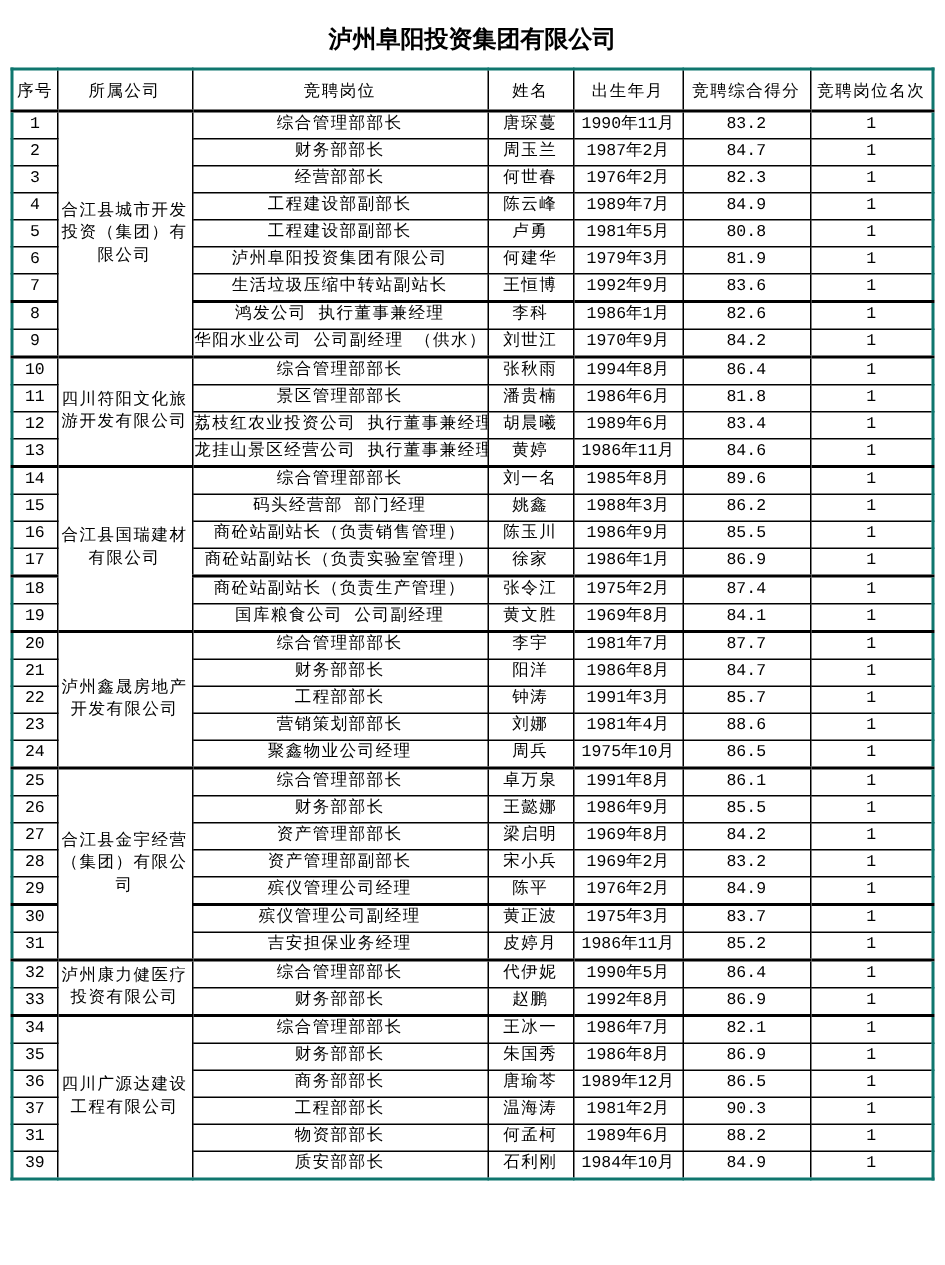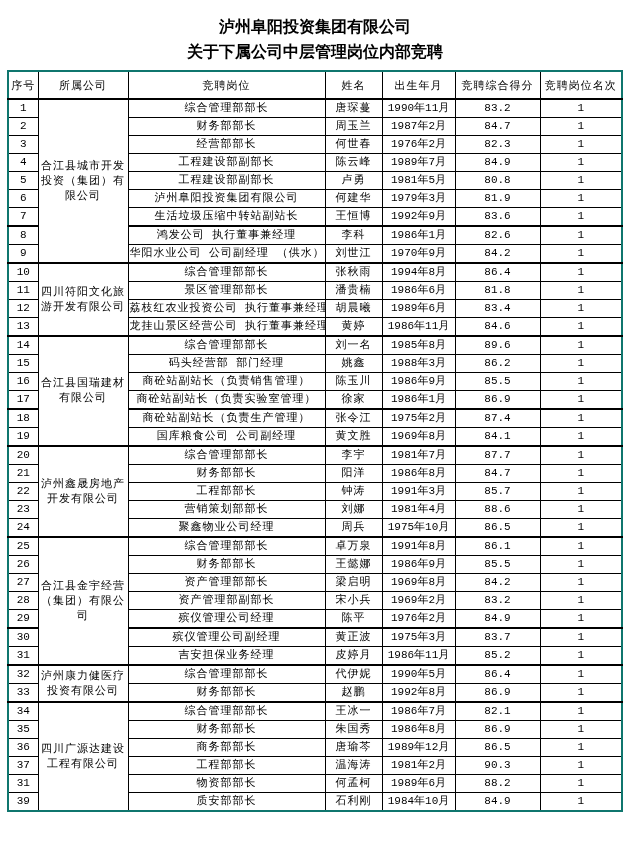--- a/index.html
+++ b/index.html
@@ -36,21 +36,20 @@
   }
   td.cell-position,td.cell-name{letter-spacing:1px;}
   tr.thick td{border-top-width:2px;}
 </style>
 </head>
 <body>
 
 <div class="page">
   <div class="title-block">
     <div>泸州阜阳投资集团有限公司</div>
-    <div>关于下属公司中层管理岗位内部竞聘</div>
   </div>
 
   <table class="roster">
     <colgroup>
       <col class="c-no">
         <col class="c-company">
         <col class="c-position">
       <col class="c-name">
         <col class="c-birth">
         <col class="c-score">

